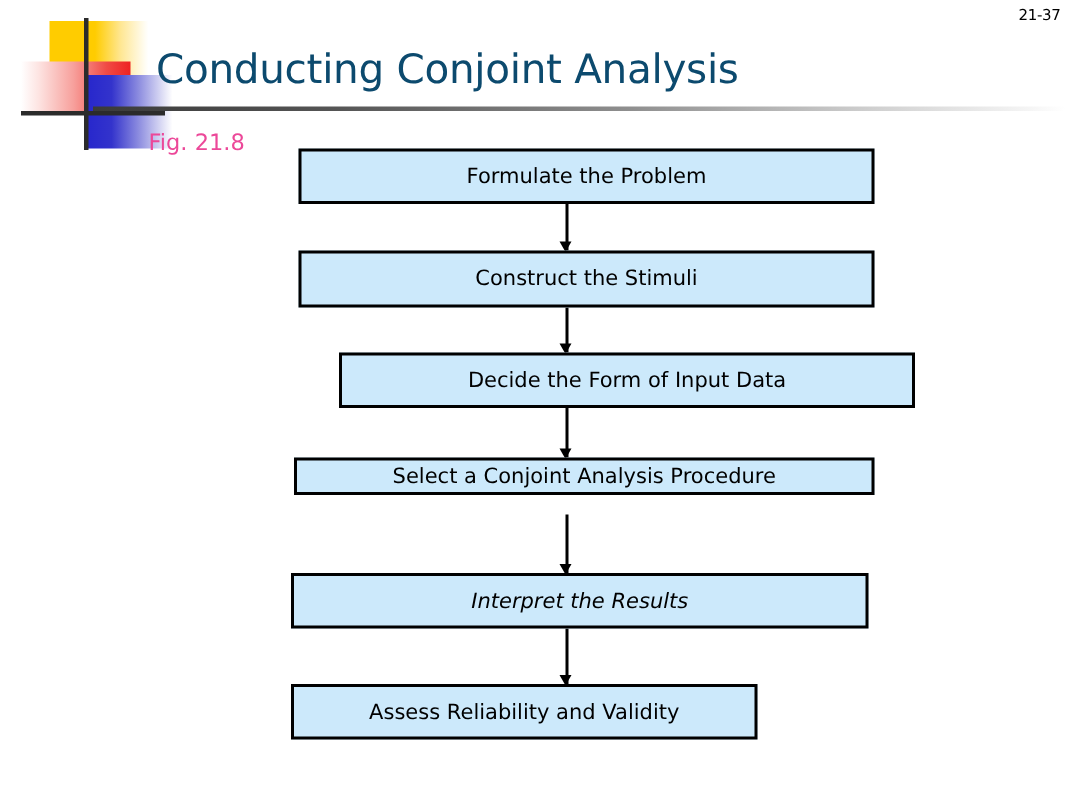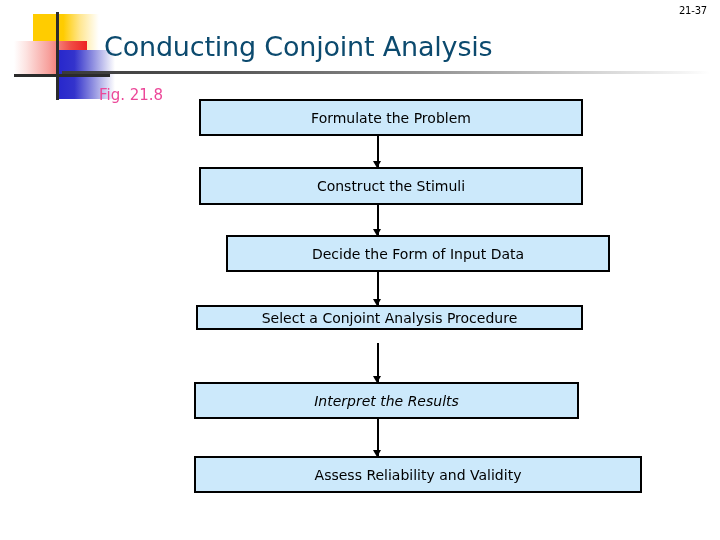--- a/index.html
+++ b/index.html
@@ -200,16 +200,16 @@
     </div>
     <div class="flow-box" style="left: 199px; top: 235px; width: 384px; height: 37px; margin-left: 27px;">
       <span>Decide the Form of Input Data</span>
     </div>
     <div class="flow-box" style="left: 196px; top: 305px; width: 387px; height: 25px;">
       <span>Select a Conjoint Analysis Procedure</span>
     </div>
     <div class="flow-box" style="left: 194px; top: 382px; width: 385px; height: 37px; font-style: italic;">
       <span>Interpret the Results</span>
     </div>
-    <div class="flow-box" style="left: 194px; top: 456px; width: 448px; height: 37px;">
+    <div class="flow-box" style="left: 194px; top: 456px; width: 311px; height: 37px;">
       <span>Assess Reliability and Validity</span>
     </div>
   </div>
 
 </body></html>

